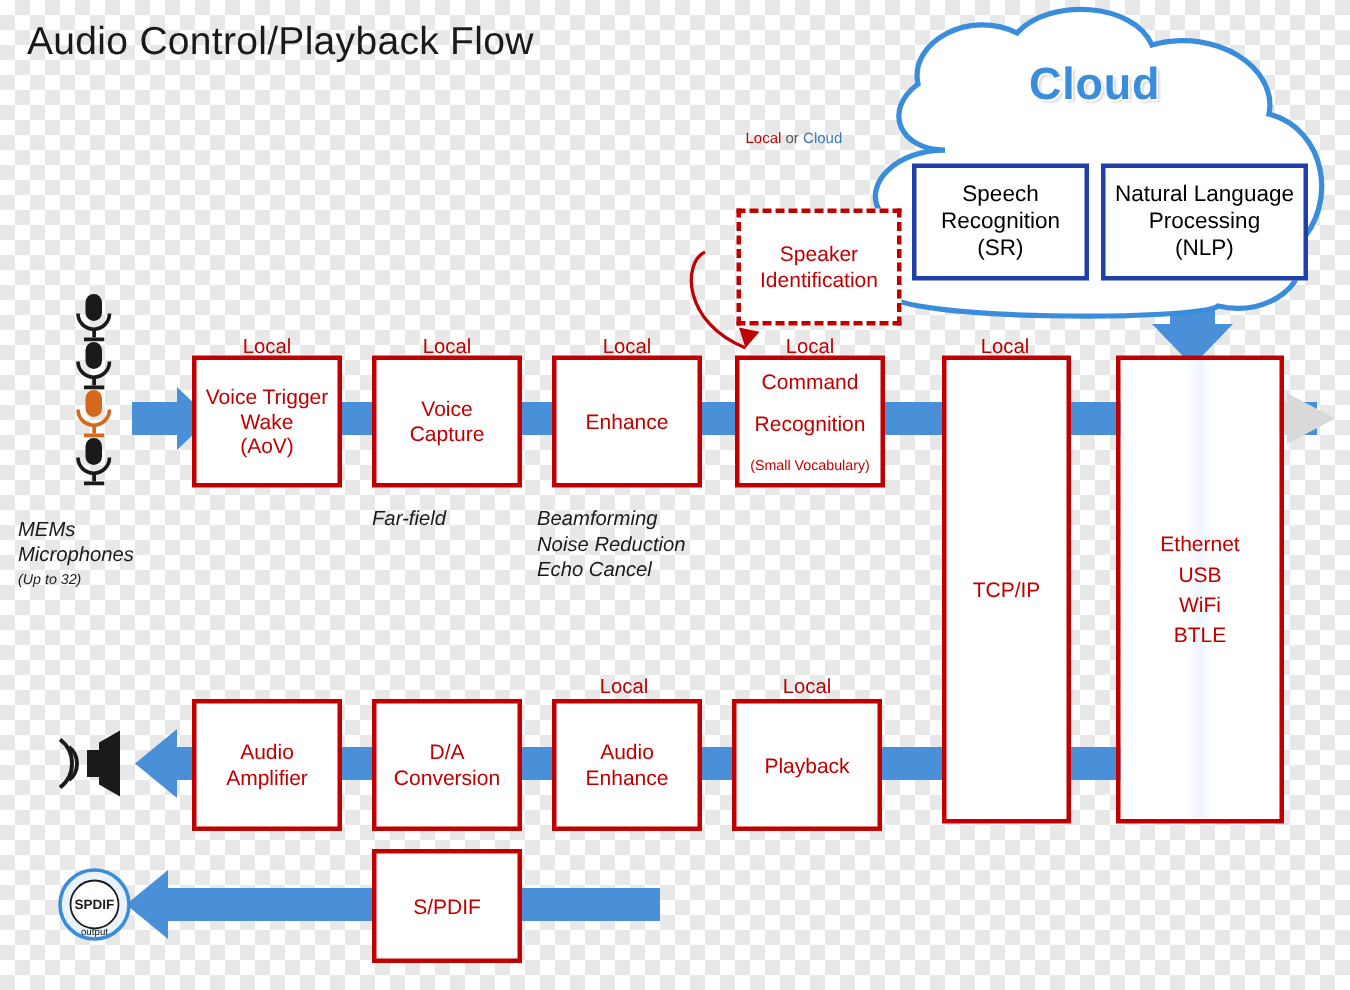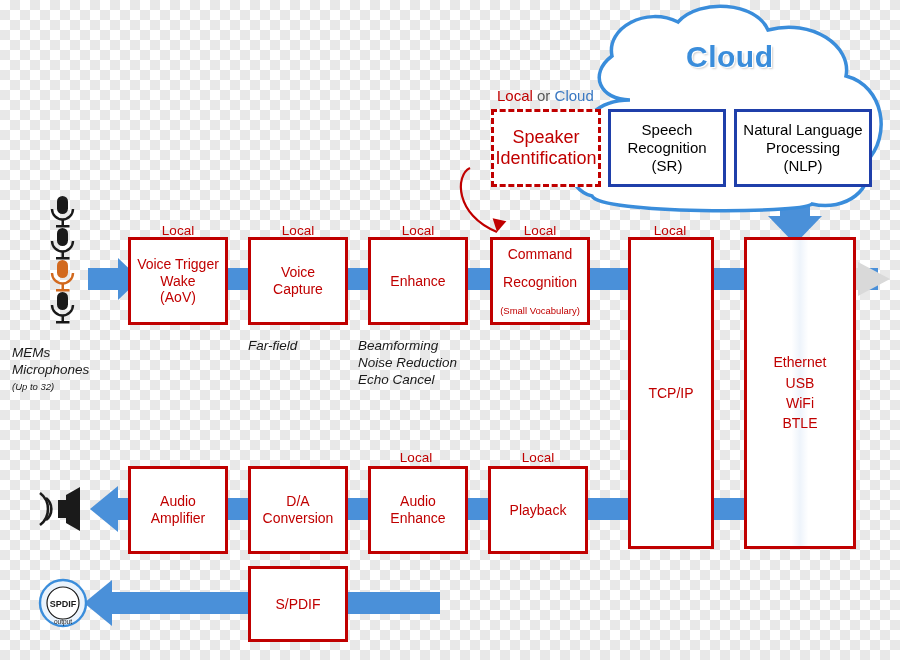--- a/index.html
+++ b/index.html
@@ -23,25 +23,25 @@
     position:absolute;left:18px;top:12px;
     font-size:26px;color:#1a1a1a;letter-spacing:.2px;
   }
   .box{
     position:absolute;box-sizing:border-box;
     display:flex;align-items:center;justify-content:center;
     text-align:center;color:#c00000;line-height:1.18;
   }
   .redbox{border:3px solid #c00000;background:#ffffff;font-size:14px;}
   .bluebox{border:3px solid #1f3faa;background:#ffffff;color:#000000;font-size:15px;}
-  .dashbox{border:3px dashed #c00000;background:#ffffff;color:#c00000;font-size:18px;}
+  .dashbox{border:3px dashed #c00000;background:#ffffff;color:#c00000;font-size:14px;margin-top:30px;}
   .lbl{position:absolute;color:#c00000;font-size:13.5px;text-align:center;}
   .cap{position:absolute;color:#1a1a1a;font-size:13.5px;text-align:left;line-height:1.25;font-style:italic;}
   .small{font-size:9.5px;display:block;margin-top:2px;}
-  .localcloud{position:absolute;font-size:15px;}
+  .localcloud{position:absolute;font-size:10px;}
   .localcloud .l{color:#c00000;}
   .localcloud .o{color:#555;}
   .localcloud .c{color:#3a78c2;}
   .cloudword{
     position:absolute;font-size:30px;font-weight:bold;color:#3a8ddb;
     text-shadow:1px 1px 0 #ffffff, 2px 2px 2px rgba(0,0,0,.18);
     letter-spacing:.5px;
   }
   svg.layer{position:absolute;left:0;top:0;width:900px;height:660px;overflow:visible;}
   .tcpip{font-size:14px;color:#c00000;}
@@ -84,20 +84,21 @@
              C812,18 852,46 846,76
              C884,86 892,136 866,162
              C876,188 846,212 812,204
              C800,214 600,214 592,196
              C566,190 560,150 586,140
              C576,122 598,100 630,100 Z" fill="#ffffff" stroke="#3a8ddb" stroke-width="3.5"></path>
   </svg>
 
   <div class="cloudword" style="left:686px;top:40px;">Cloud</div>
 
+  <div class="title">Audio Control/Playback Flow</div>
 
   <div class="localcloud" style="left:497px;top:87px;">
     <span class="l">Local</span>
     <span class="o">or</span>
     <span class="c">Cloud</span>
   </div>
 
   <div class="box dashbox" style="left:491px;top:109px;width:110px;height:78px;">
     <span style="white-space:pre-line">Speaker
 Identification</span>

